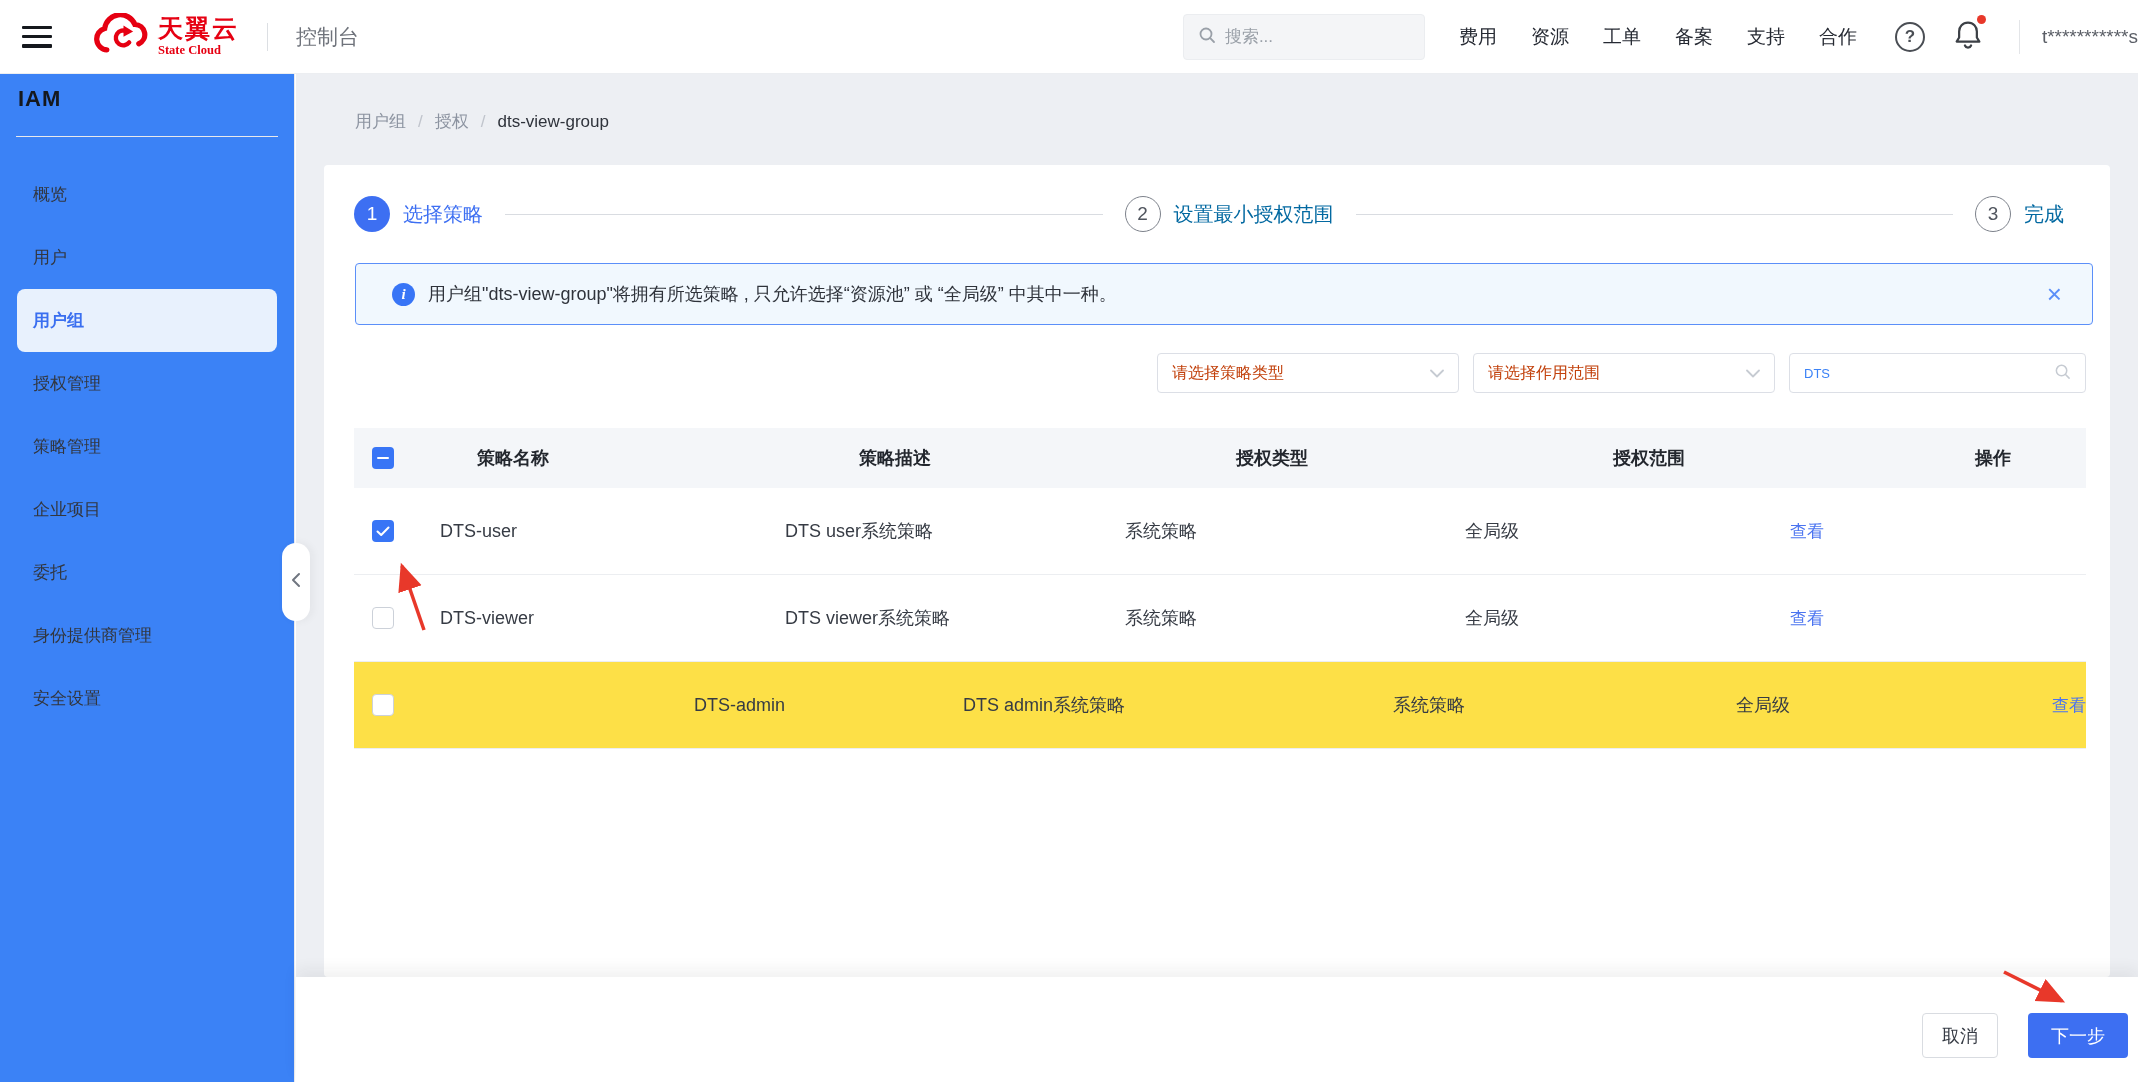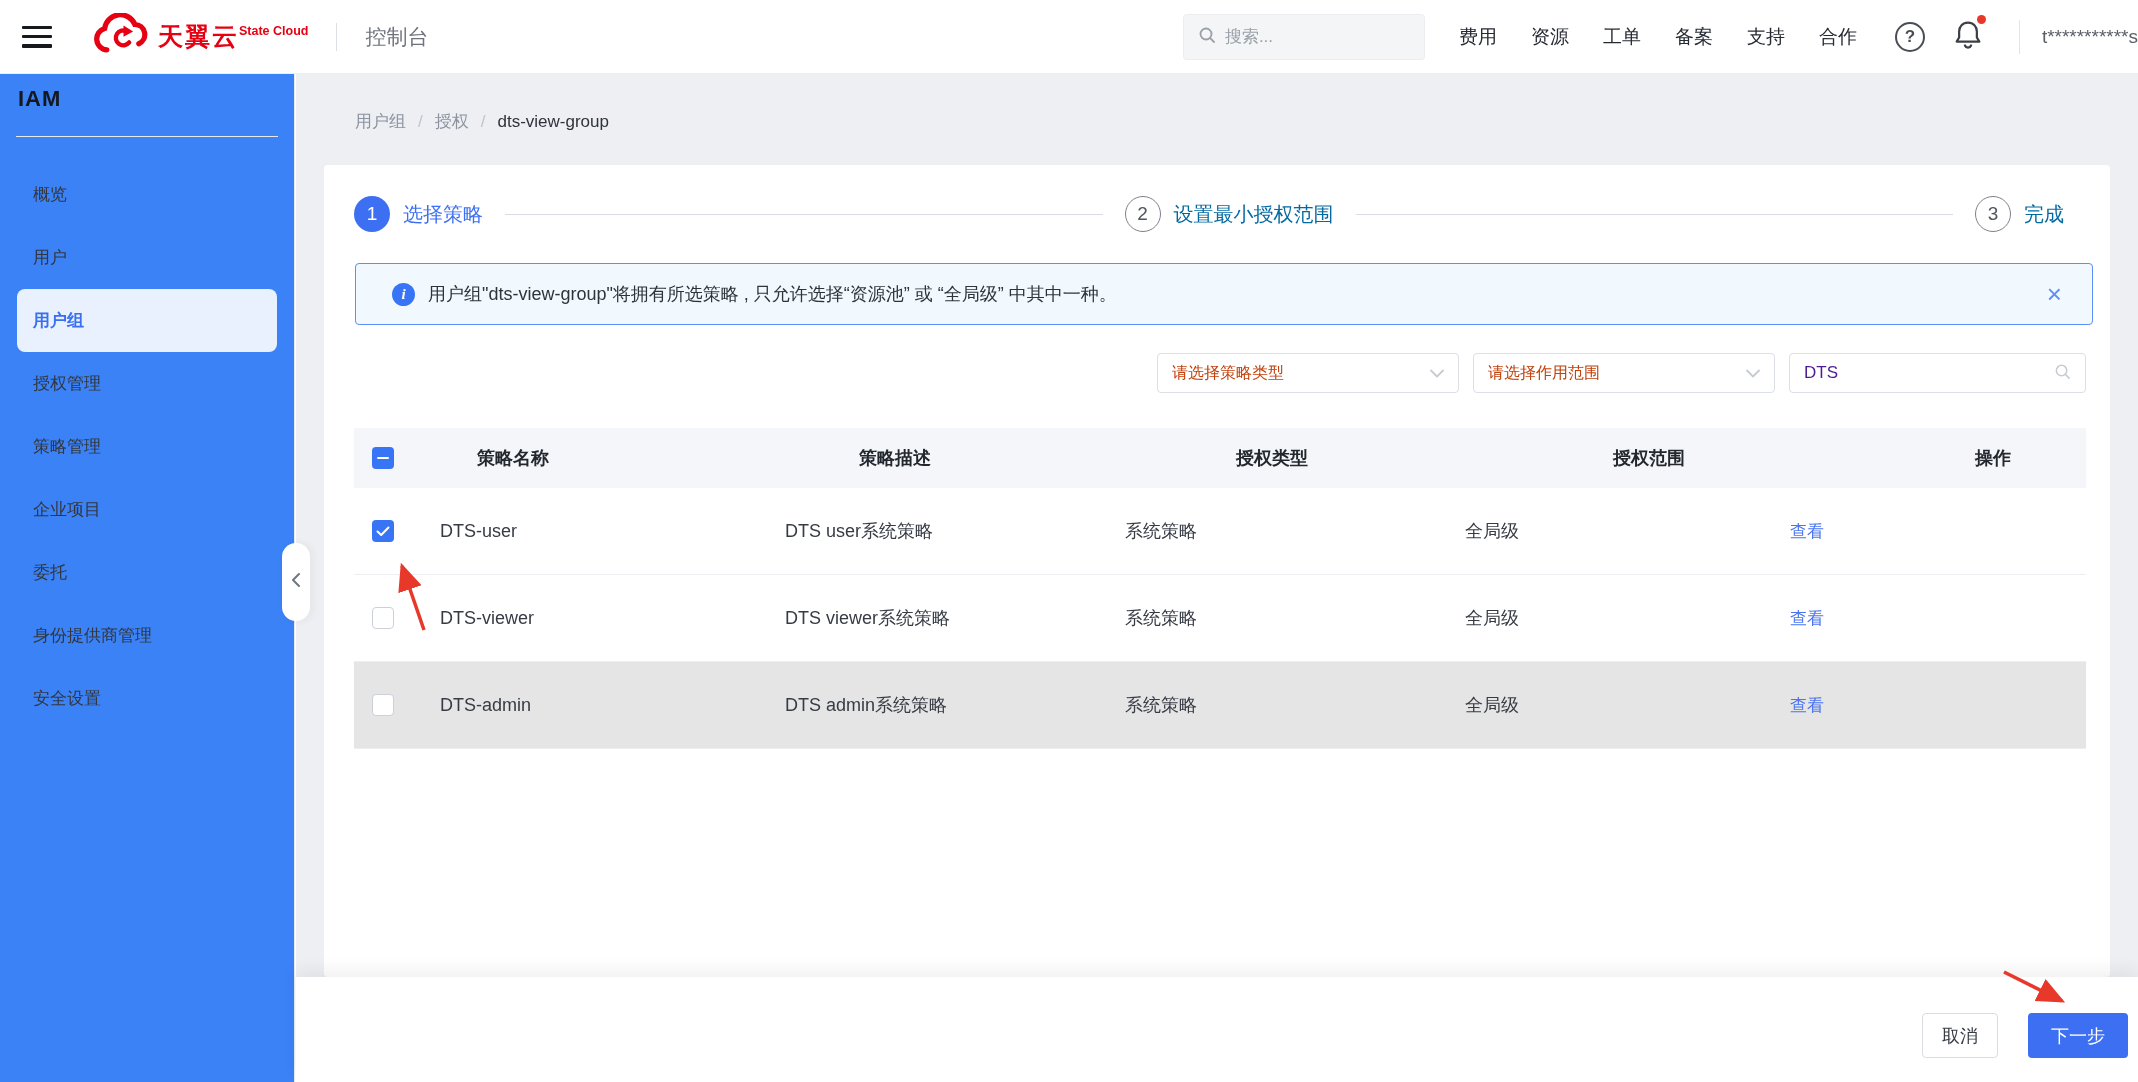--- a/index.html
+++ b/index.html
@@ -8,21 +8,21 @@
     position:relative; overflow:hidden; background:#fff;
     font-family:"Liberation Sans","DejaVu Sans",sans-serif;
     color:#303540;
   }
   
   .header { position:absolute; top:0; left:0; width:2138px; height:74px; background:#fff;
             border-bottom:1px solid #eceef1; display:flex; align-items:center; padding-left:22px; z-index:20; }
   .hamburger { width:30px; height:22px; display:flex; flex-direction:column; justify-content:space-between; cursor:pointer; }
   .hamburger span { display:block; height:3.5px; background:#15181d; border-radius:1px; }
   .logo { display:flex; align-items:center; gap:10px; margin-left:40px; }
-  .logo-text { display:flex; line-height:1.05; }
+  .logo-text { display:flex; flex-direction:column; line-height:1.05;font-family:Liberation Serif, serif; }
   .logo-cn { color:#e60012; font-size:25px; font-weight:bold; letter-spacing:2px; }
   .logo-en { color:#e60012; font-size:12.5px; font-weight:bold; margin-top:2px; }
   .hdr-divider { width:1px; height:28px; background:#dcdfe3; margin:0 28px; }
   .console-title { font-size:21px; color:#6f737b; font-weight:400; }
   .hdr-spacer { flex:1; }
   .hdr-search { width:242px; height:46px; background:#f4f5f7; border:1px solid #ebedf0; border-radius:4px;
                 display:flex; align-items:center; gap:9px; padding:0 14px; margin-right:34px; }
   .hdr-search-text { color:#9aa0a8; font-size:17px; }
   .hdr-nav { display:flex; gap:34px; margin-right:38px; }
   .hdr-nav-item { font-size:19px; color:#262a33; cursor:pointer; white-space:nowrap; }
@@ -70,26 +70,26 @@
                font-family:"Liberation Serif","DejaVu Serif",serif; flex:none; }
   .banner-text { margin-left:13px; font-size:18px; color:#2f333b; flex:1; }
   .banner-close { color:#5b8ff9; font-size:26px; line-height:1; cursor:pointer; padding:0 6px; }
   
   .filters { display:flex; justify-content:flex-end; gap:14px; margin:28px 24px 0 0; }
   .select-box { width:302px; height:40px; border:1px solid #dcdfe6; border-radius:4px; background:#fff;
                 display:flex; align-items:center; justify-content:space-between; padding:0 14px; cursor:pointer; }
   .select-placeholder { color:#c2410c; font-size:16px; }
   .search-box2 { width:297px; height:40px; border:1px solid #dcdfe6; border-radius:4px; background:#fff;
                  display:flex; align-items:center; justify-content:space-between; padding:0 14px; }
-  .search-value { color:#4c1d95; font-size:17px; }
+  .search-value { color:#3b82f6; font-size:13px; }
   
   .table { margin:35px 24px 0 30px; }
   .thead { display:flex; align-items:center; height:60px; background:#f4f6f9; font-size:18px; font-weight:bold; color:#23272e;gap:37px; }
   .trow { display:flex; align-items:center; height:87px; font-size:18px; color:#363b44; border-bottom:1px solid #eceef1; }
-  .trow.striped { background:#e5e5e5; }
+  .trow.striped { background:#fde047;text-align:right; }
   .c-check { width:86px; padding-left:18px; flex:none; }
   .c-name  { width:345px; flex:none; }
   .c-desc  { width:340px; flex:none; }
   .c-type  { width:340px; flex:none; }
   .c-scope { width:325px; flex:none; }
   .c-action{ flex:1; }
   .view-link { color:#4b74f0; font-size:17px; cursor:pointer; }
   .cb { width:22px; height:22px; border-radius:4px; display:flex; align-items:center; justify-content:center; cursor:pointer; }
   .cb.unchecked { background:#fff; border:1px solid #ccd1d9; }
   .cb.checked, .cb.indeterminate { background:#3875f6; }

